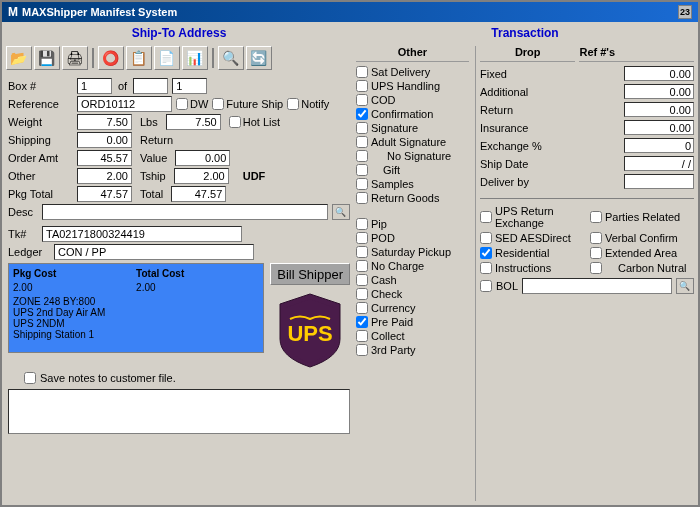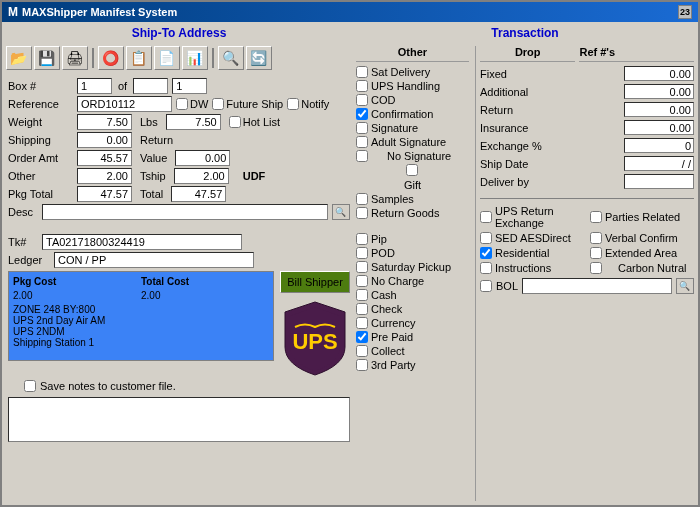--- a/index.html
+++ b/index.html
@@ -126,21 +126,21 @@
       font-size: 11px;
     }
     input[type=checkbox] {
       width: 12px;
       height: 12px;
     }
     .desc-row {
       display: flex;
       align-items: center;
       gap: 4px;
-      margin-bottom: 14px;
+      margin-bottom: 6px;
     }
     .desc-inp {
       flex: 1;
       background: white;
       border: 1px inset #808080;
       height: 16px;
       padding: 1px 3px;
       font-size: 11px;
     }
     .service-box {
@@ -202,27 +202,27 @@
     }
     .bol-input {
       flex: 1;
       background: white;
       border: 1px inset #808080;
       height: 16px;
       font-size: 11px;
       padding: 1px 3px;
     }
     .bill-shipper-btn {
-      background: #4d7c0f;
+      background: #a3a3a3;
       border: 1px solid #808080;
       border-top-color: #ffffff;
       border-left-color: #ffffff;
       padding: 2px 6px;
       cursor: pointer;
-      font-size: 11px;
+      font-size: 13px;
       height: 22px;
     }
     .divider {
       height: 1px;
       background: #808080;
       margin: 2px 0;
     }
   </style>
 </head>
 <body>
@@ -422,21 +422,21 @@
                 <span>Signature</span>
               </label>
               <label class="cb-label" style="display: flex; align-items: center; gap: 3px; margin-bottom: 2px;">
                 <input type="checkbox" style="">
                 <span>Adult Signature</span>
               </label>
               <label class="cb-label" style="display: flex; align-items: center; gap: 19px; margin-bottom: 2px;">
                 <input type="checkbox" style="">
                 <span>No Signature</span>
               </label>
-              <label class="cb-label" style="display: flex; align-items: center; gap: 3px; margin-bottom: 2px; flex-direction: column;">
+              <label class="cb-label" style="display: flex; align-items: center; gap: 15px; margin-bottom: 2px;">
                 <input type="checkbox" style="">
                 <span>Gift</span>
               </label>
               <label class="cb-label" style="display: flex; align-items: center; gap: 3px; margin-bottom: 2px;">
                 <input type="checkbox" style="">
                 <span>Samples</span>
               </label>
               <label class="cb-label" style="display: flex; gap: 3px; margin-bottom: 14px;">
                 <input type="checkbox" style="">
                 <span>Return Goods</span>

